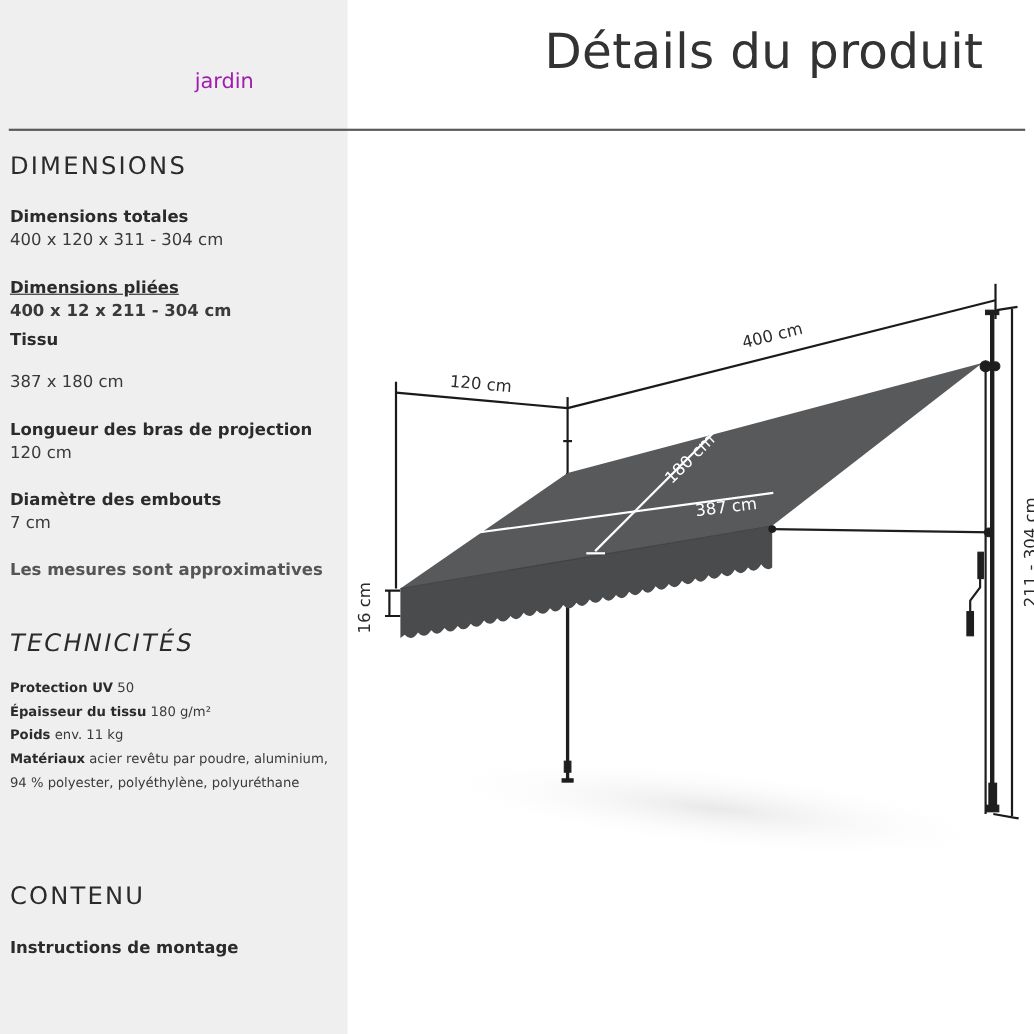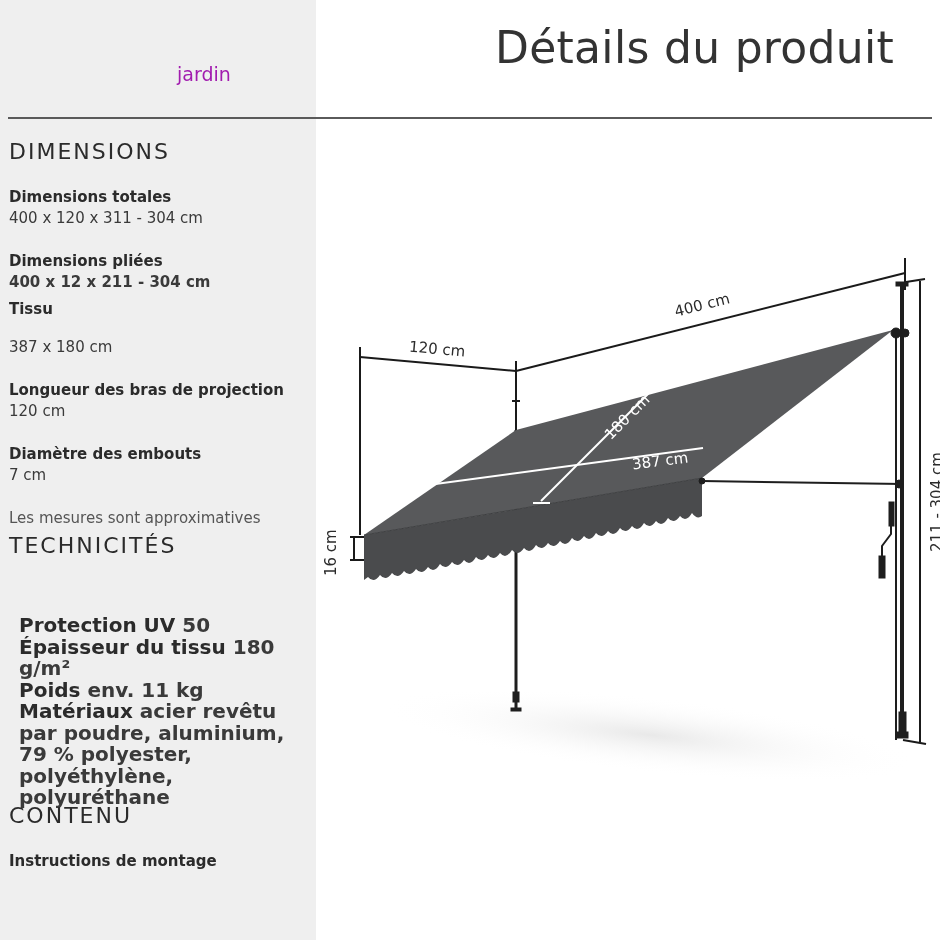--- a/index.html
+++ b/index.html
@@ -14,21 +14,21 @@
 
   .page-title { position: absolute; right: 46px; top: 20px; font-size: 44px; font-weight: normal; color: #333333; line-height: 56px; letter-spacing: 0.3px; }
 
   .divider { position: absolute; left: 8px; top: 117px; width: 924px; height: 2px; background: #5a5a5a; }
 
   .section-heading { position: absolute; left: 9px; font-size: 22px; letter-spacing: 2px; color: #2b2b2b; font-weight: normal; }
   .field-label { position: absolute; left: 9px; font-size: 15px; font-weight: bold; color: #2b2b2b; line-height: 20px; }
   .field-value { position: absolute; left: 9px; font-size: 15px; color: #3a3a3a; line-height: 20px; }
   .note { position: absolute; left: 9px; font-size: 15px; color: #555555; line-height: 20px; }
 
-  .tech-block { position: absolute; left: 19px; top: 615px; width: 290px; font-size: 20px; line-height: 21.5px; color: #3a3a3a; font-weight: bold; }
+  .tech-block { position: absolute; left: 9px; top: 615px; width: 290px; font-size: 12px; line-height: 21.5px; color: #3a3a3a; }
   .tech-block b { color: #2b2b2b; }
   .contents-list { position: absolute; left: 9px; top: 851px; font-size: 15px; font-weight: bold; line-height: 21.5px; color: #2b2b2b; }
 
   .illustration { position: absolute; left: 316px; top: 120px; width: 624px; height: 820px; }
   .illustration svg { position: absolute; left: 0; top: 0; }
   .dim-label { position: absolute; font-size: 15px; color: #2b2b2b; white-space: nowrap; }
   .dim-label-light { position: absolute; font-size: 15px; color: #ffffff; white-space: nowrap; }
 </style>
 </head>
 <body>
@@ -41,41 +41,41 @@
 
 <h1 class="page-title">Détails du produit</h1>
 
 <div class="divider"></div>
 
 <div class="section-heading" style="top:139px;">DIMENSIONS</div>
 
 <div class="field-label" style="top:187px;">Dimensions totales</div>
 <div class="field-value" style="top:208px;">400 x 120 x 311 - 304 cm</div>
 
-<div class="field-label" style="top:251px;">Dimensions pliées</div>
+<div class="field-label" style="top:251px;text-decoration:underline;">Dimensions pliées</div>
 <div class="field-value" style="top:272px;font-weight:bold;">400 x 12 x 211 - 304 cm</div>
 
 <div class="field-label" style="top:299px;">Tissu</div>
 <div class="field-value" style="top:337px;">387 x 180 cm</div>
 
 <div class="field-label" style="top:380px;">Longueur des bras de projection</div>
 <div class="field-value" style="top:401px;">120 cm</div>
 
 <div class="field-label" style="top:444px;">Diamètre des embouts</div>
 <div class="field-value" style="top:465px;">7 cm</div>
 
-<div class="note" style="top:508px;">Les mesures sont approximatives</div>
+<div class="note" style="top:508px;font-weight:bold;">Les mesures sont approximatives</div>
 
-<div class="section-heading" style="top:533px;">TECHNICITÉS</div>
+<div class="section-heading" style="top:573px;font-style:italic;">TECHNICITÉS</div>
 
 <div class="tech-block">
   <div><b>Protection UV</b> <span>50</span></div>
   <div><b>Épaisseur du tissu</b> <span>180 g/m²</span></div>
   <div><b>Poids</b> <span>env. 11 kg</span></div>
-  <div><b>Matériaux</b> <span>acier revêtu par poudre, aluminium, 79 % polyester, polyéthylène, polyuréthane</span></div>
+  <div><b>Matériaux</b> <span>acier revêtu par poudre, aluminium, 94 % polyester, polyéthylène, polyuréthane</span></div>
 </div>
 
 <div class="section-heading" style="top:803px;">CONTENU</div>
 
 <div class="contents-list">
   <div>Instructions de montage</div>
 </div>
 
 <div class="illustration">
   <svg width="624" height="820" viewBox="316 120 624 820" xmlns="http://www.w3.org/2000/svg">

